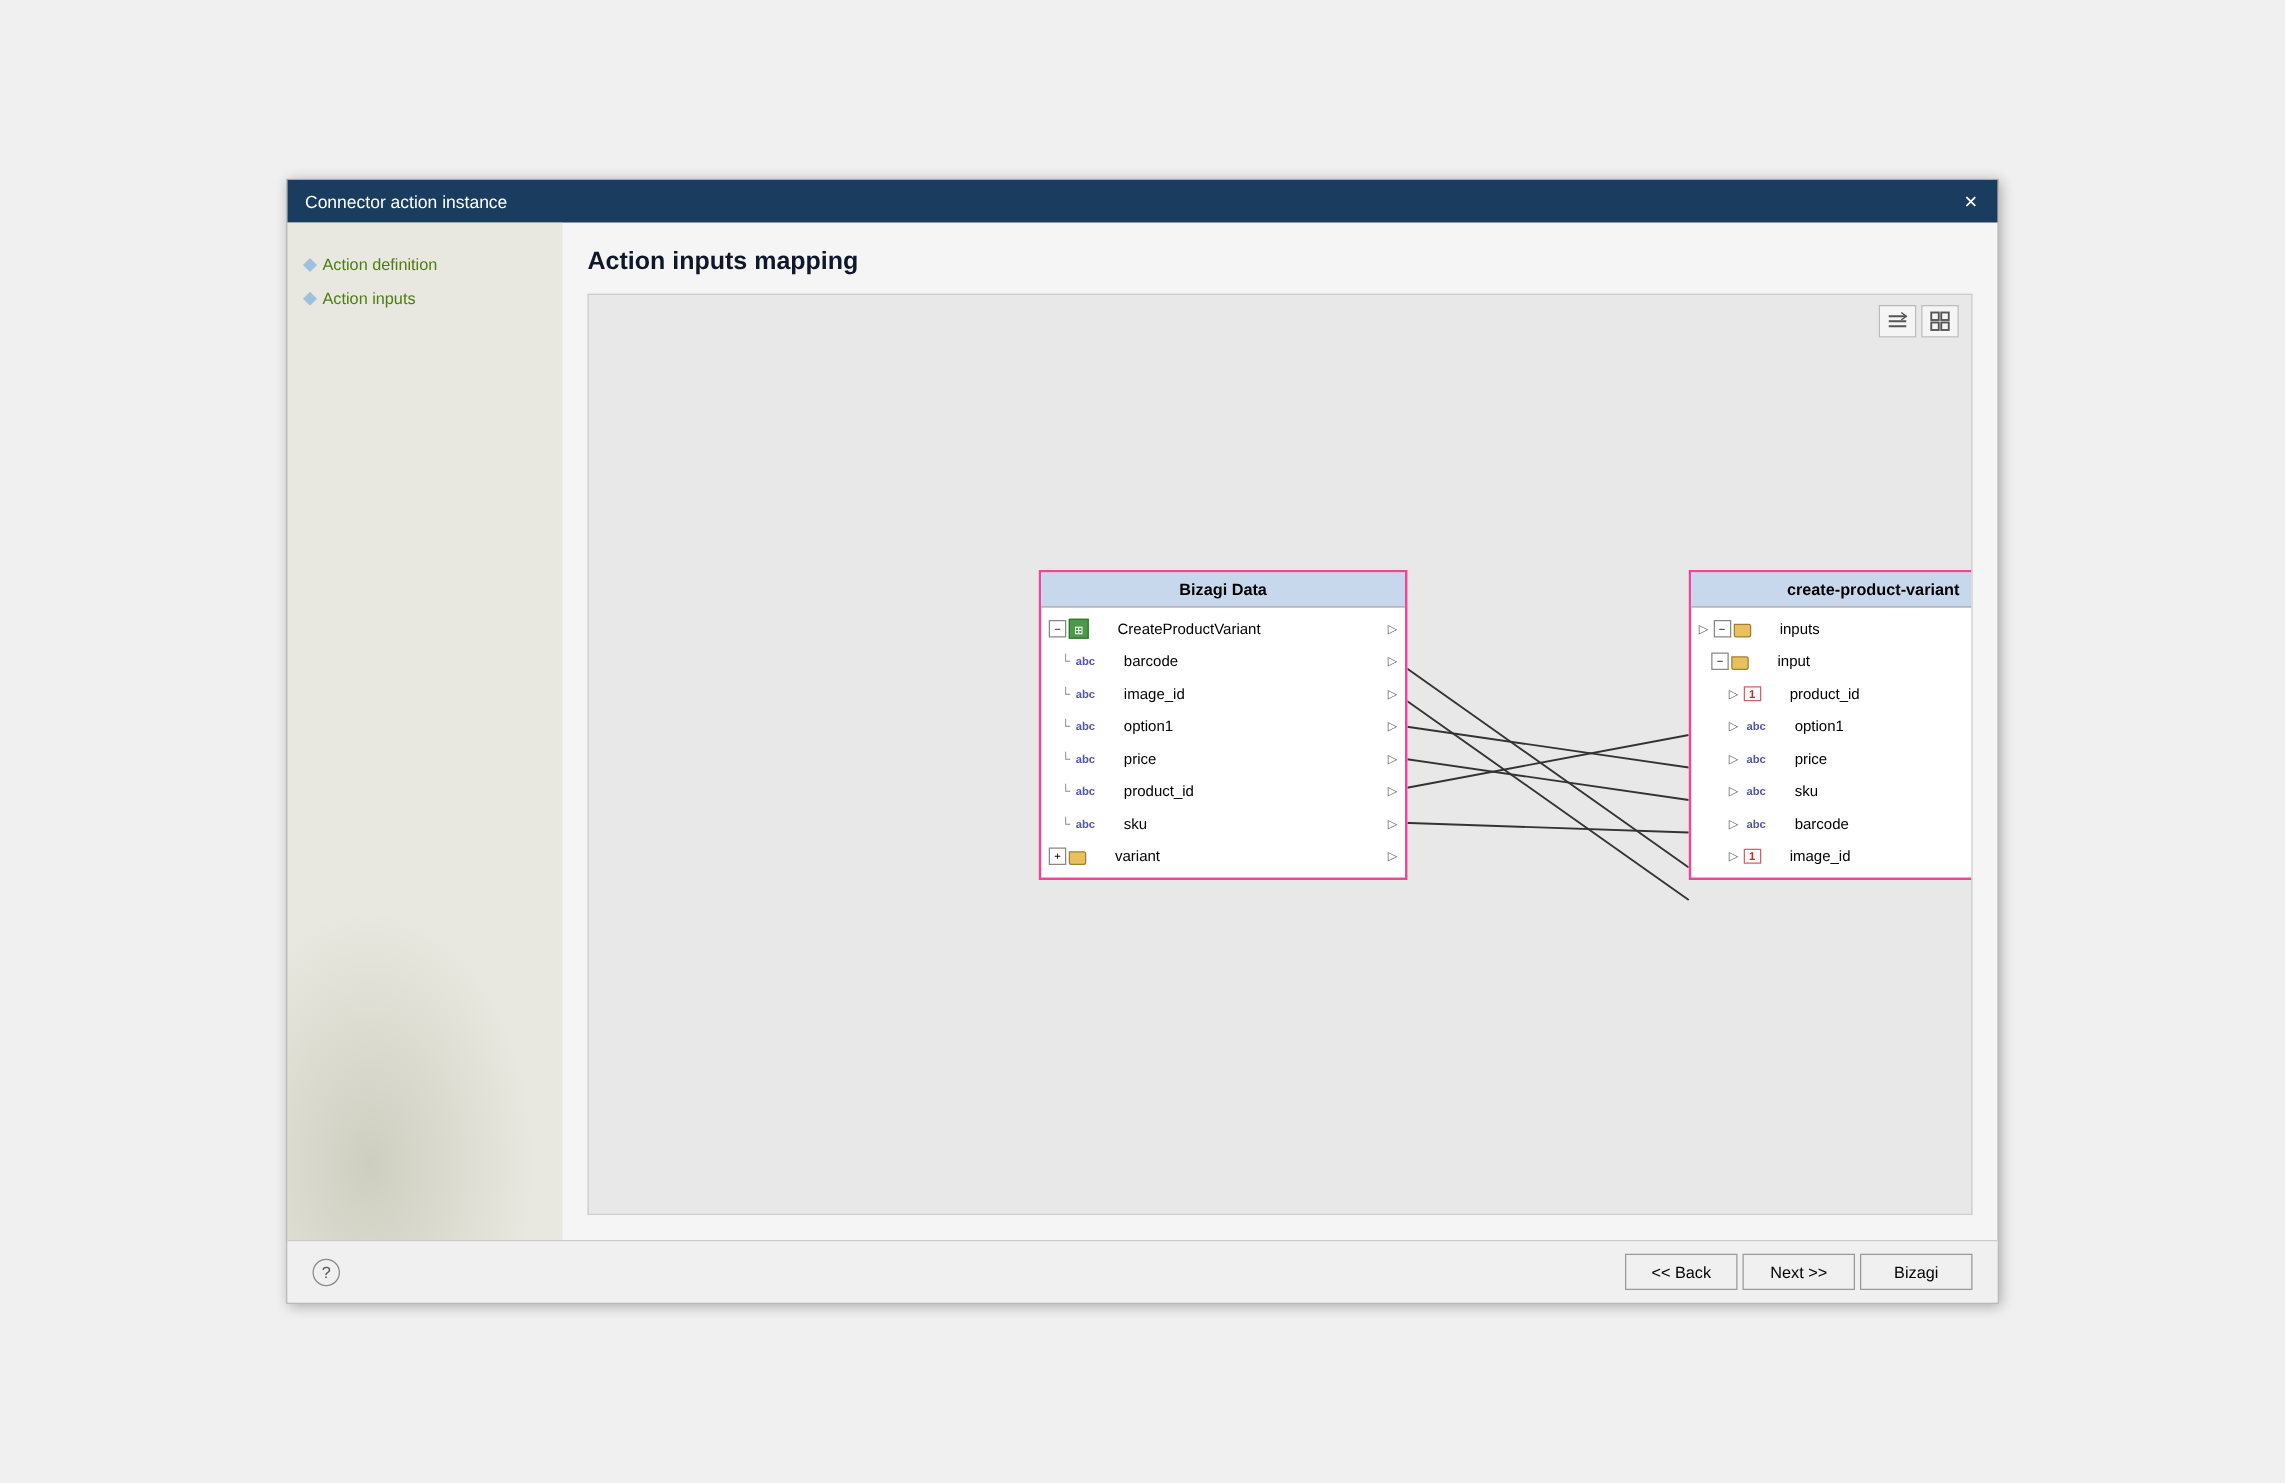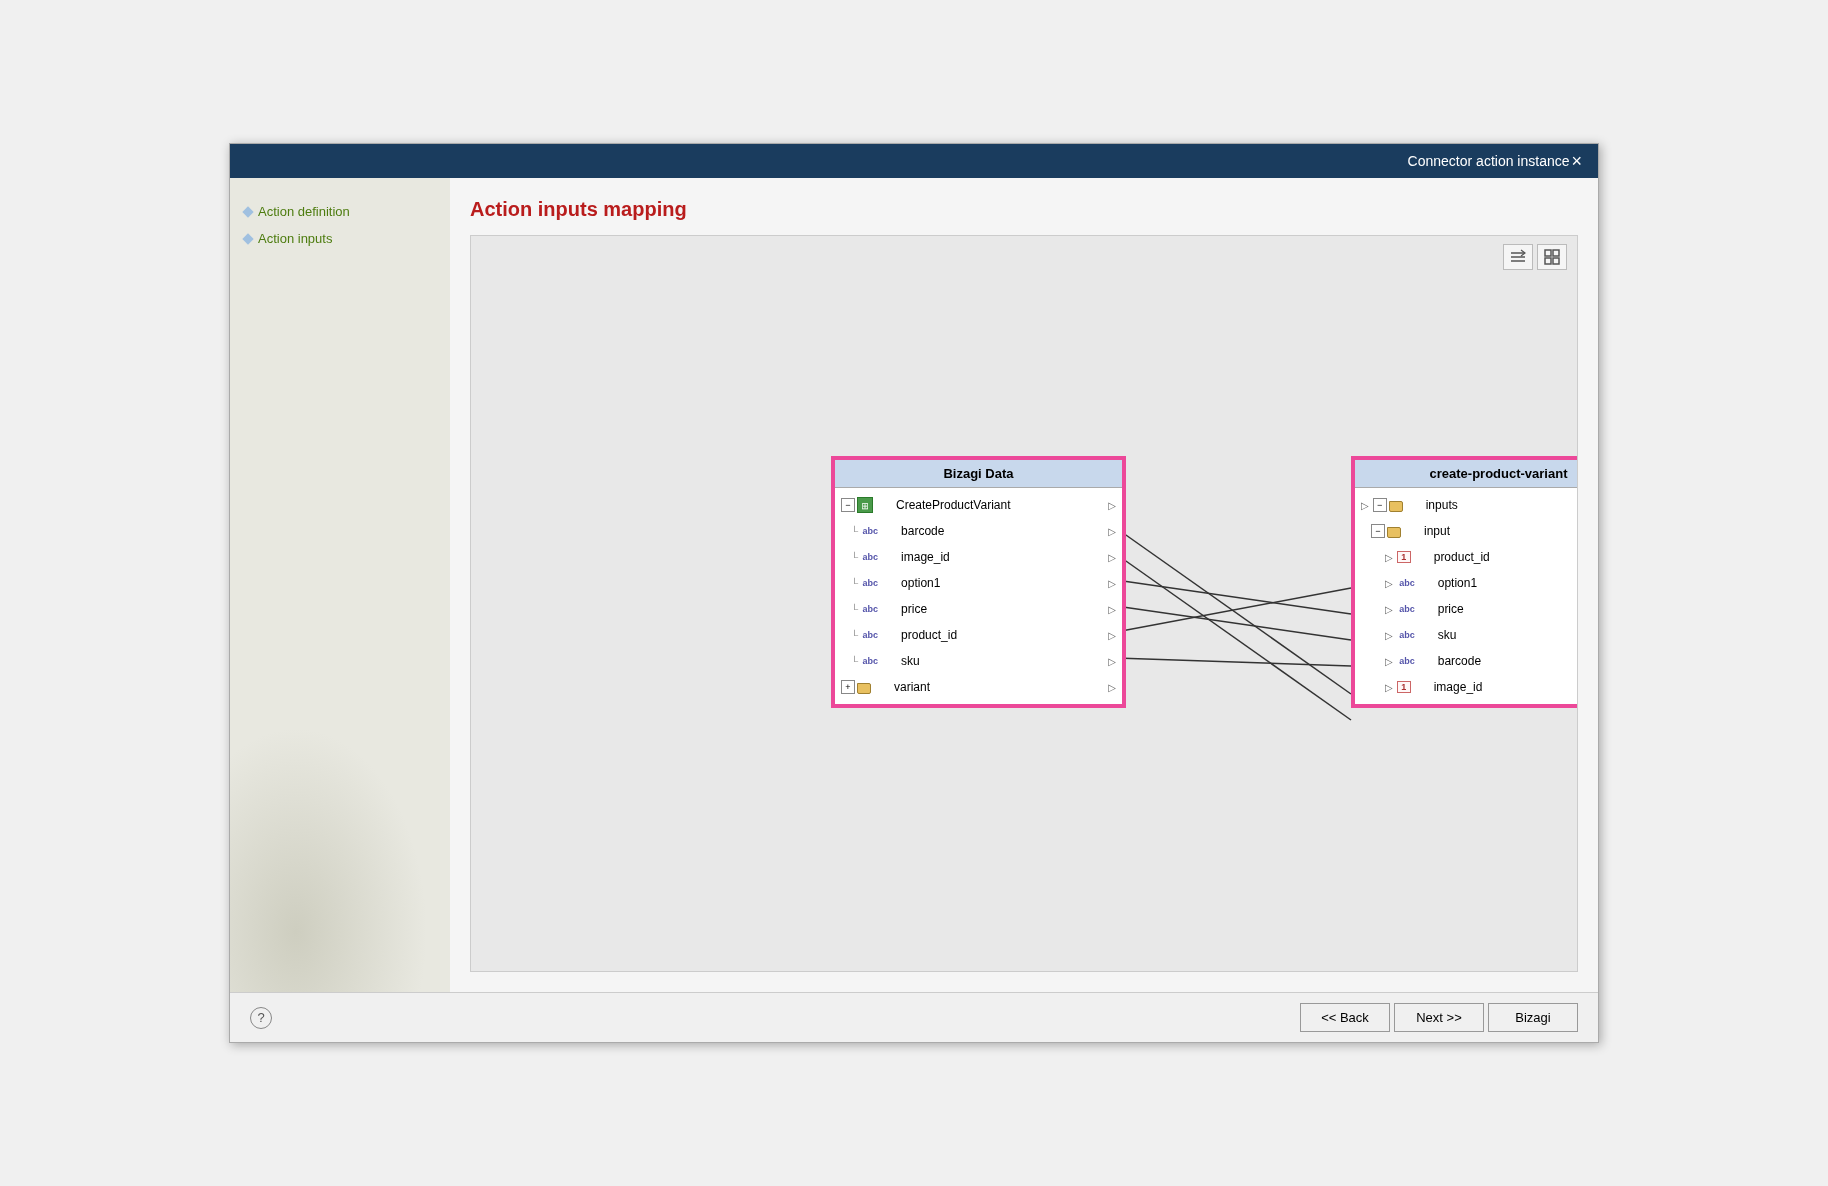--- a/index.html
+++ b/index.html
@@ -20,21 +20,21 @@
       display: flex;
       flex-direction: column;
       box-shadow: 2px 2px 10px rgba(0,0,0,0.3);
     }
     .title-bar {
       background: #1a3c5e;
       color: white;
       padding: 8px 14px;
       display: flex;
       align-items: center;
-      justify-content: flex-end;
+      justify-content: space-between;
       flex-shrink: 0;
     }
     .title-bar-text {
       font-size: 14px;
       font-weight: normal;
     }
     .close-btn {
       background: none;
       border: none;
       color: white;
@@ -83,21 +83,21 @@
     .main-content {
       flex: 1;
       display: flex;
       flex-direction: column;
       padding: 20px;
       overflow: hidden;
     }
     .page-title {
       font-size: 20px;
       font-weight: bold;
-      color: #b91c1c;
+      color: #0f172a;
       margin-bottom: 14px;
     }
     .mapping-area {
       flex: 1;
       border: 1px solid #ccc;
       background: #e8e8e8;
       position: relative;
       overflow: hidden;
     }
     .toolbar-icons {
@@ -120,21 +120,21 @@
       font-size: 14px;
     }
     .canvas {
       position: absolute;
       top: 0; left: 0; right: 0; bottom: 0;
       overflow: hidden;
     }
     .mapping-table {
       position: absolute;
       background: white;
-      border: 4px solid #ec4899;
+      border: 2px solid #ec4899;
       min-width: 260px;
     }
     .mapping-table-header {
       background: #c8d8ec;
       padding: 6px 10px;
       font-weight: bold;
       font-size: 13px;
       text-align: center;
       border-bottom: 1px solid #aaa;
     }

